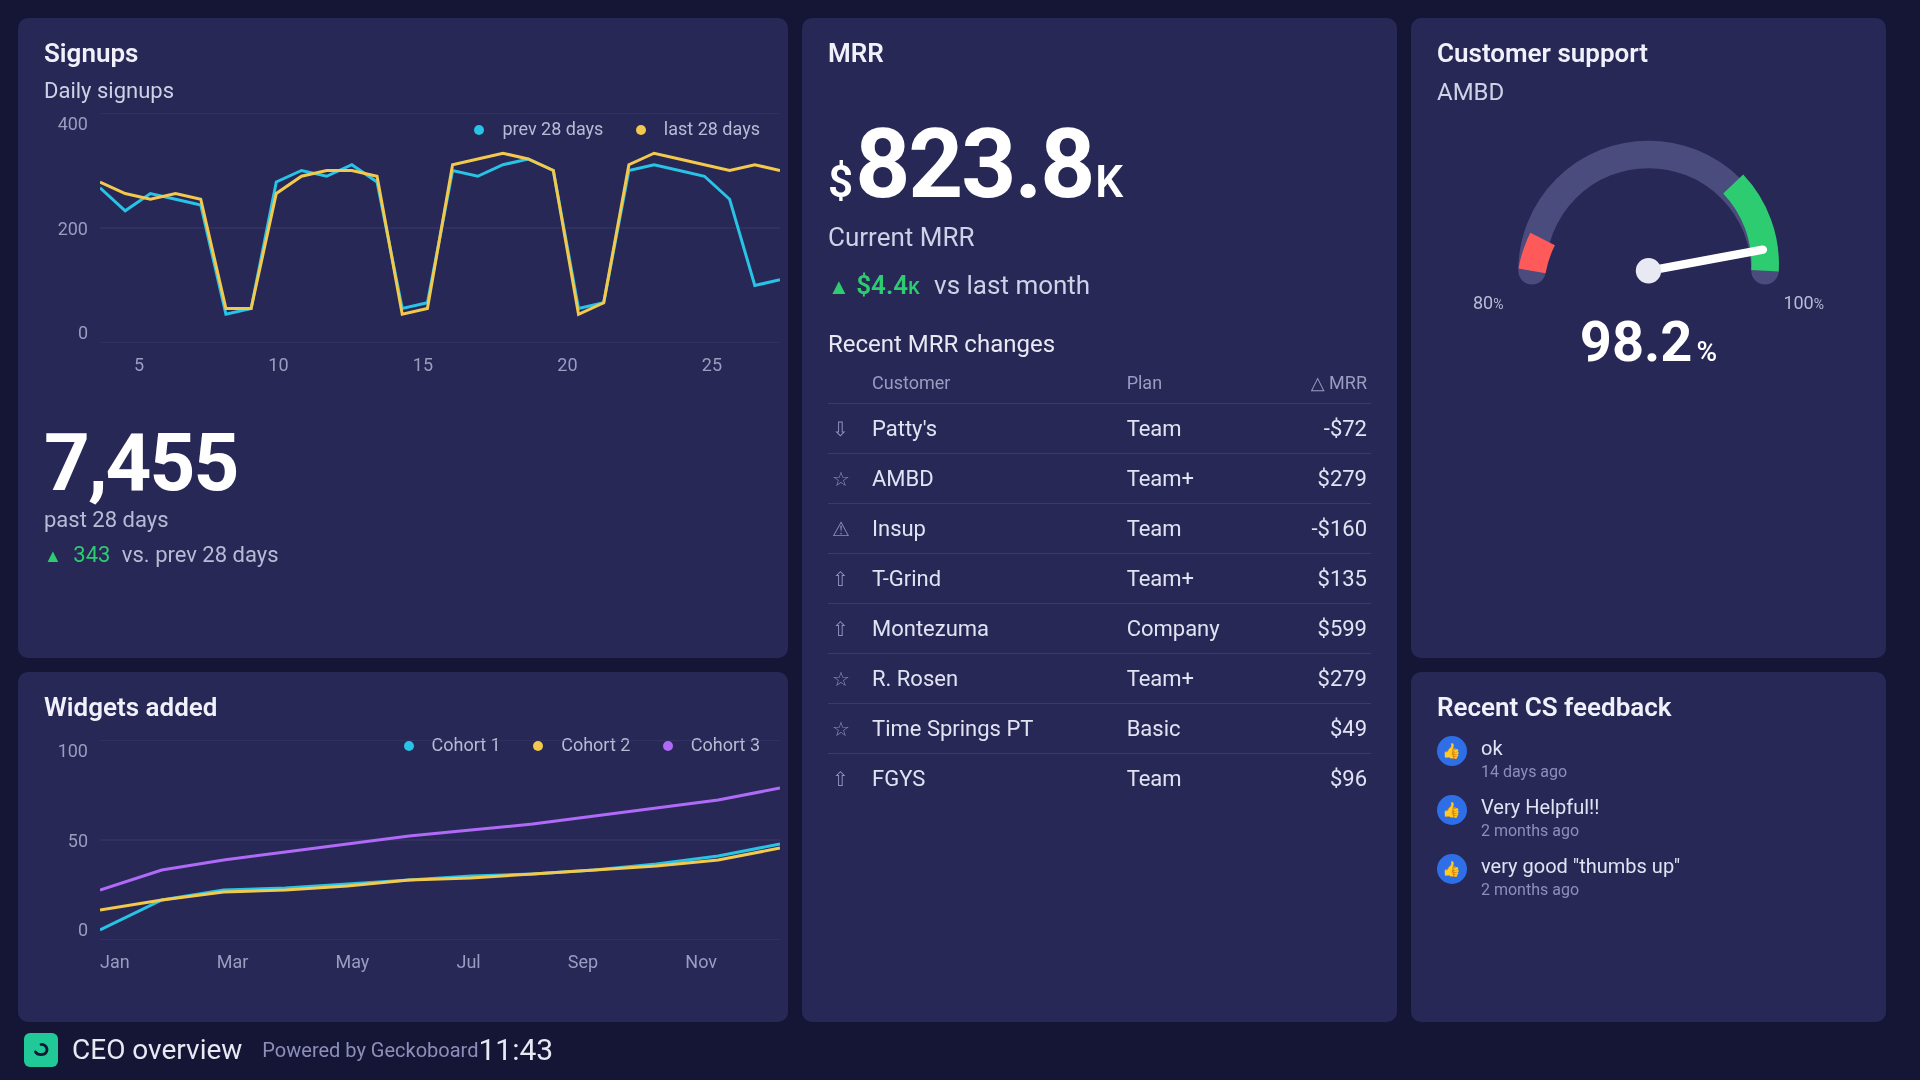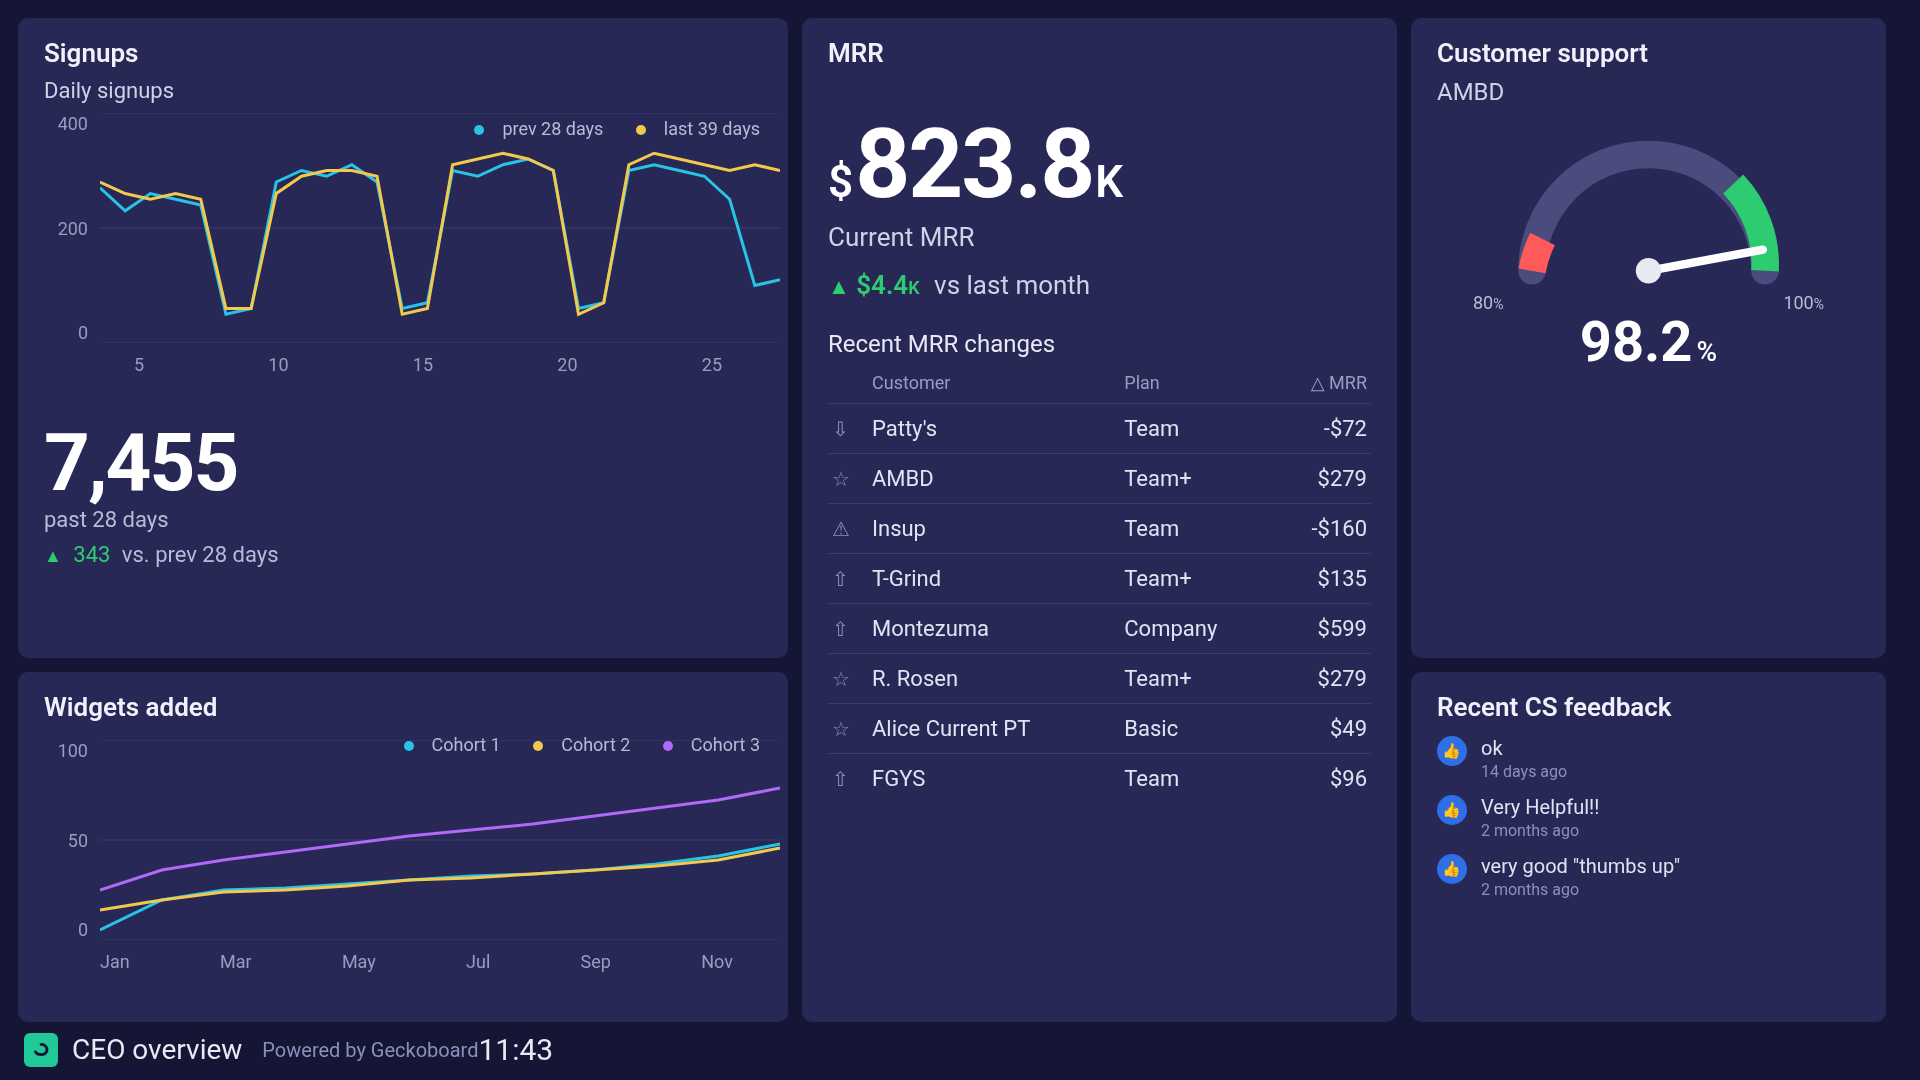--- a/index.html
+++ b/index.html
@@ -99,21 +99,21 @@
 <body>
 
 <div class="grid">
 
   <div id="signups-card" class="panel">
     <h2>Signups</h2>
     <div class="sub">Daily signups</div>
 
     <div class="legend">
       <span><span class="dot cyan"></span><span>prev 28 days</span></span>
-      <span><span class="dot yellow"></span><span>last 39 days</span></span>
+      <span><span class="dot yellow"></span><span>last 28 days</span></span>
     </div>
 
     <div style="position:relative; height:260px; margin-top:10px;">
       <div class="axis-y" style="top:0;bottom:30px;">
         <span>400</span>
         <span>200</span>
         <span>0</span>
       </div>
       <svg id="signups-svg" viewBox="0 0 680 230" style="position:absolute; left:56px; top:0; width:680px; height:230px;">
         <line x1="0" y1="0" x2="680" y2="0" stroke="#3a3b6a" stroke-width="1"></line>
@@ -156,21 +156,21 @@
         <span>0</span>
       </div>
       <svg id="widgets-svg" viewBox="0 0 680 200" style="position:absolute; left:56px; top:0; width:680px; height:200px;">
         <line x1="0" y1="0" x2="680" y2="0" stroke="#3a3b6a" stroke-width="1"></line>
         <line x1="0" y1="100" x2="680" y2="100" stroke="#3a3b6a" stroke-width="1"></line>
         <line x1="0" y1="200" x2="680" y2="200" stroke="#3a3b6a" stroke-width="1"></line>
         <polyline id="wid-c3" fill="none" stroke="#b06af8" stroke-width="3" points="0,150 61.81818181818182,130 123.63636363636364,120 185.45454545454544,112 247.27272727272728,104 309.09090909090907,96 370.9090909090909,89.99999999999999 432.72727272727275,84.00000000000001 494.54545454545456,76 556.3636363636364,68 618.1818181818181,60 680,48"></polyline>
         <polyline id="wid-c1" fill="none" stroke="#29c3e5" stroke-width="3" points="0,190 61.81818181818182,160 123.63636363636364,150 185.45454545454544,148 247.27272727272728,144 309.09090909090907,140 370.9090909090909,136 432.72727272727275,134 494.54545454545456,130 556.3636363636364,124 618.1818181818181,116 680,104"></polyline>
         <polyline id="wid-c2" fill="none" stroke="#f2c94c" stroke-width="3" points="0,170 61.81818181818182,160 123.63636363636364,152 185.45454545454544,150 247.27272727272728,146 309.09090909090907,140 370.9090909090909,138 432.72727272727275,134 494.54545454545456,130 556.3636363636364,126 618.1818181818181,120 680,108"></polyline>
       </svg>
-      <div class="axis-x" style="bottom:-2px; left:56px; right:29px;text-align:right;">
+      <div class="axis-x" style="bottom:-2px; left:56px; right:45px;text-align:right;">
         <span>Jan</span>
         <span>Mar</span>
         <span>May</span>
         <span>Jul</span>
         <span>Sep</span>
         <span>Nov</span>
       </div>
     </div>
   </div>
 
@@ -230,21 +230,21 @@
             <td>$599</td>
           </tr>
           <tr>
             <td class="ic">☆</td>
             <td>R. Rosen</td>
             <td>Team+</td>
             <td>$279</td>
           </tr>
           <tr>
             <td class="ic">☆</td>
-            <td>Alice Current PT</td>
+            <td>Time Springs PT</td>
             <td>Basic</td>
             <td>$49</td>
           </tr>
           <tr>
             <td class="ic">⇧</td>
             <td>FGYS</td>
             <td>Team</td>
             <td>$96</td>
           </tr>
         </tbody>

